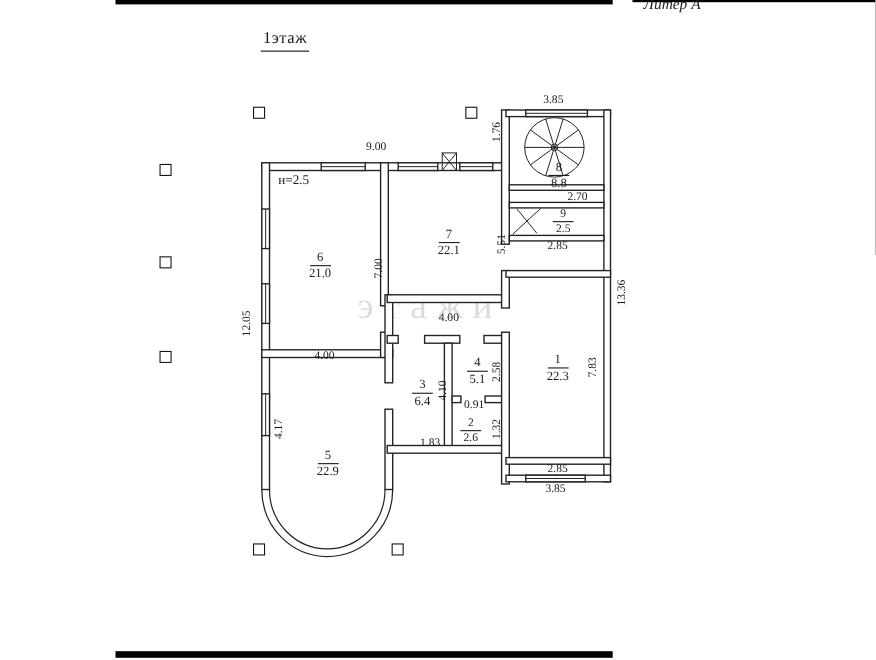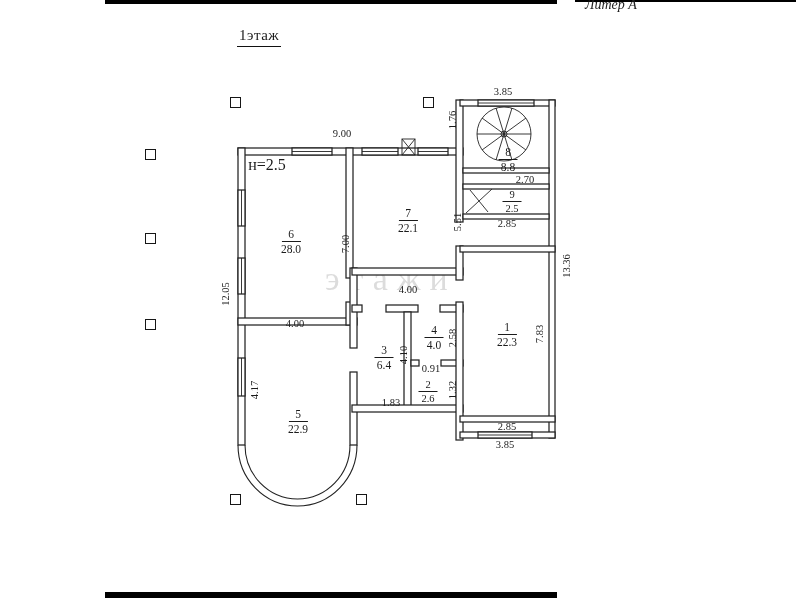--- a/index.html
+++ b/index.html
@@ -5,21 +5,21 @@
   html,body{margin:0;padding:0;background:#888;}
   .sheet{
     position:relative;width:796px;height:600px;background:#ffffff;
     overflow:hidden;font-family:Liberation Serif, serif;color:#1b1b1b;
   }
   .scan-bar{position:absolute;background:#000;}
   .marker{position:absolute;width:9px;height:9px;border:1.6px solid #161616;background:#fff;}
   .floor-title{position:absolute;font-size:15px;letter-spacing:.5px;border-bottom:1.3px solid #111;padding:0 2px 2px 2px;}
   .corner-label{position:absolute;font-size:14px;font-style:italic;color:#222;}
   .watermark{position:absolute;font-size:34px;letter-spacing:9px;color:#c0c0c0;opacity:.55;}
-  .height-note{position:absolute;font-size:16px;transform:translateX(-50%);}
+  .height-note{position:absolute;font-size:12px;transform:translateX(-50%);}
   .room-label{position:absolute;transform:translateX(-50%);text-align:center;font-size:11.5px;line-height:1.05;}
   .room-label .rnum{display:inline-block;min-width:13px;padding:0 3px 1px 3px;border-bottom:1.1px solid #1b1b1b;}
   .room-label .rarea{padding-top:1px;white-space:nowrap;}
   .dim{position:absolute;font-size:10.5px;transform:translateX(-50%);white-space:nowrap;}
   .dim.vert{transform:translate(-50%,-50%) rotate(-90deg);}
   svg{position:absolute;left:0;top:0;}
   .wall{fill:#fff;stroke:#222;stroke-width:1.25;}
   .ln{stroke:#222;stroke-width:1.1;fill:none;}
   .thin{stroke:#222;stroke-width:.9;fill:none;}
 </style>
@@ -122,41 +122,41 @@
     </g>
 
     <g>
       <line class="thin" x1="466" y1="213" x2="492" y2="189"></line>
       <line class="thin" x1="470" y1="190" x2="488" y2="212"></line>
     </g>
   </svg>
 
   <div class="room-label" style="left:291px;top:228px;">
     <div class="rnum">6</div>
-    <div class="rarea">28.0</div>
+    <div class="rarea">21.0</div>
   </div>
   <div class="room-label" style="left:408px;top:207px;">
     <div class="rnum">7</div>
     <div class="rarea">22.1</div>
   </div>
   <div class="room-label" style="left:508px;top:146px;">
     <div class="rnum">8</div>
     <div class="rarea">8.8</div>
   </div>
   <div class="room-label" style="left:512px;top:189px;font-size:10.5px;">
     <div class="rnum">9</div>
     <div class="rarea">2.5</div>
   </div>
   <div class="room-label" style="left:507px;top:321px;">
     <div class="rnum">1</div>
     <div class="rarea">22.3</div>
   </div>
   <div class="room-label" style="left:434px;top:324px;">
     <div class="rnum">4</div>
-    <div class="rarea">4.0</div>
+    <div class="rarea">5.1</div>
   </div>
   <div class="room-label" style="left:384px;top:344px;">
     <div class="rnum">3</div>
     <div class="rarea">6.4</div>
   </div>
   <div class="room-label" style="left:428px;top:379px;font-size:10.5px;">
     <div class="rnum">2</div>
     <div class="rarea">2.6</div>
   </div>
   <div class="room-label" style="left:298px;top:408px;">

